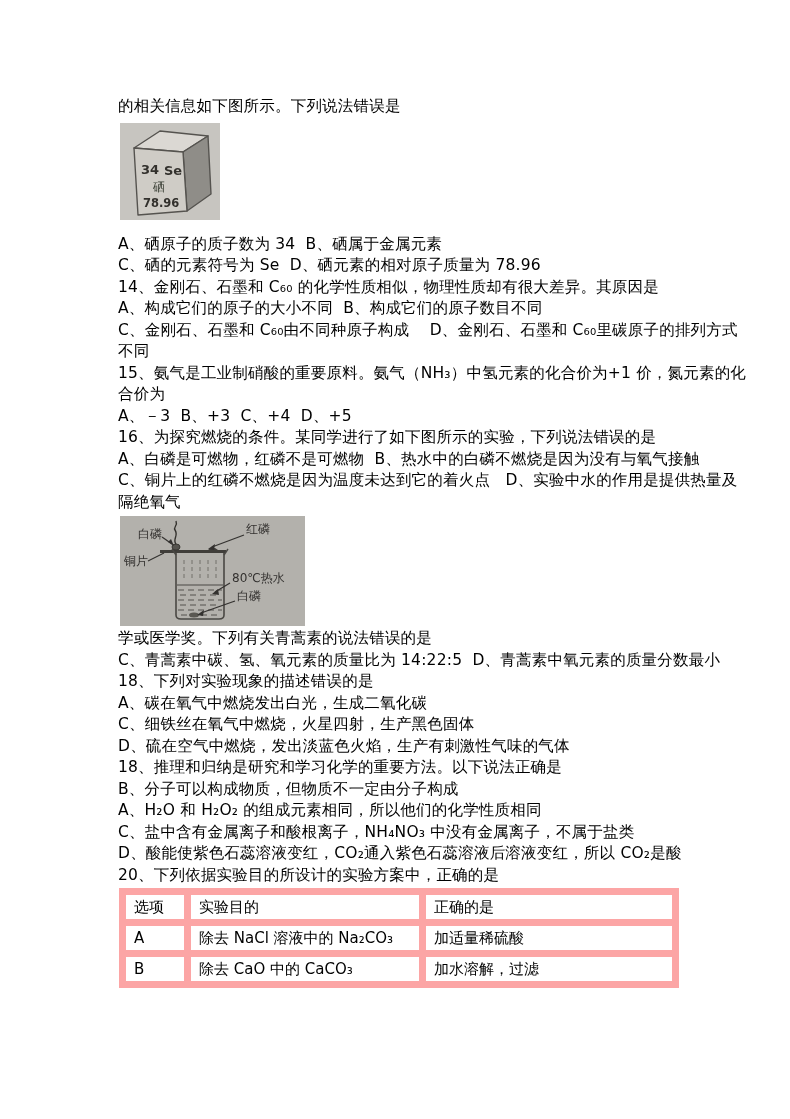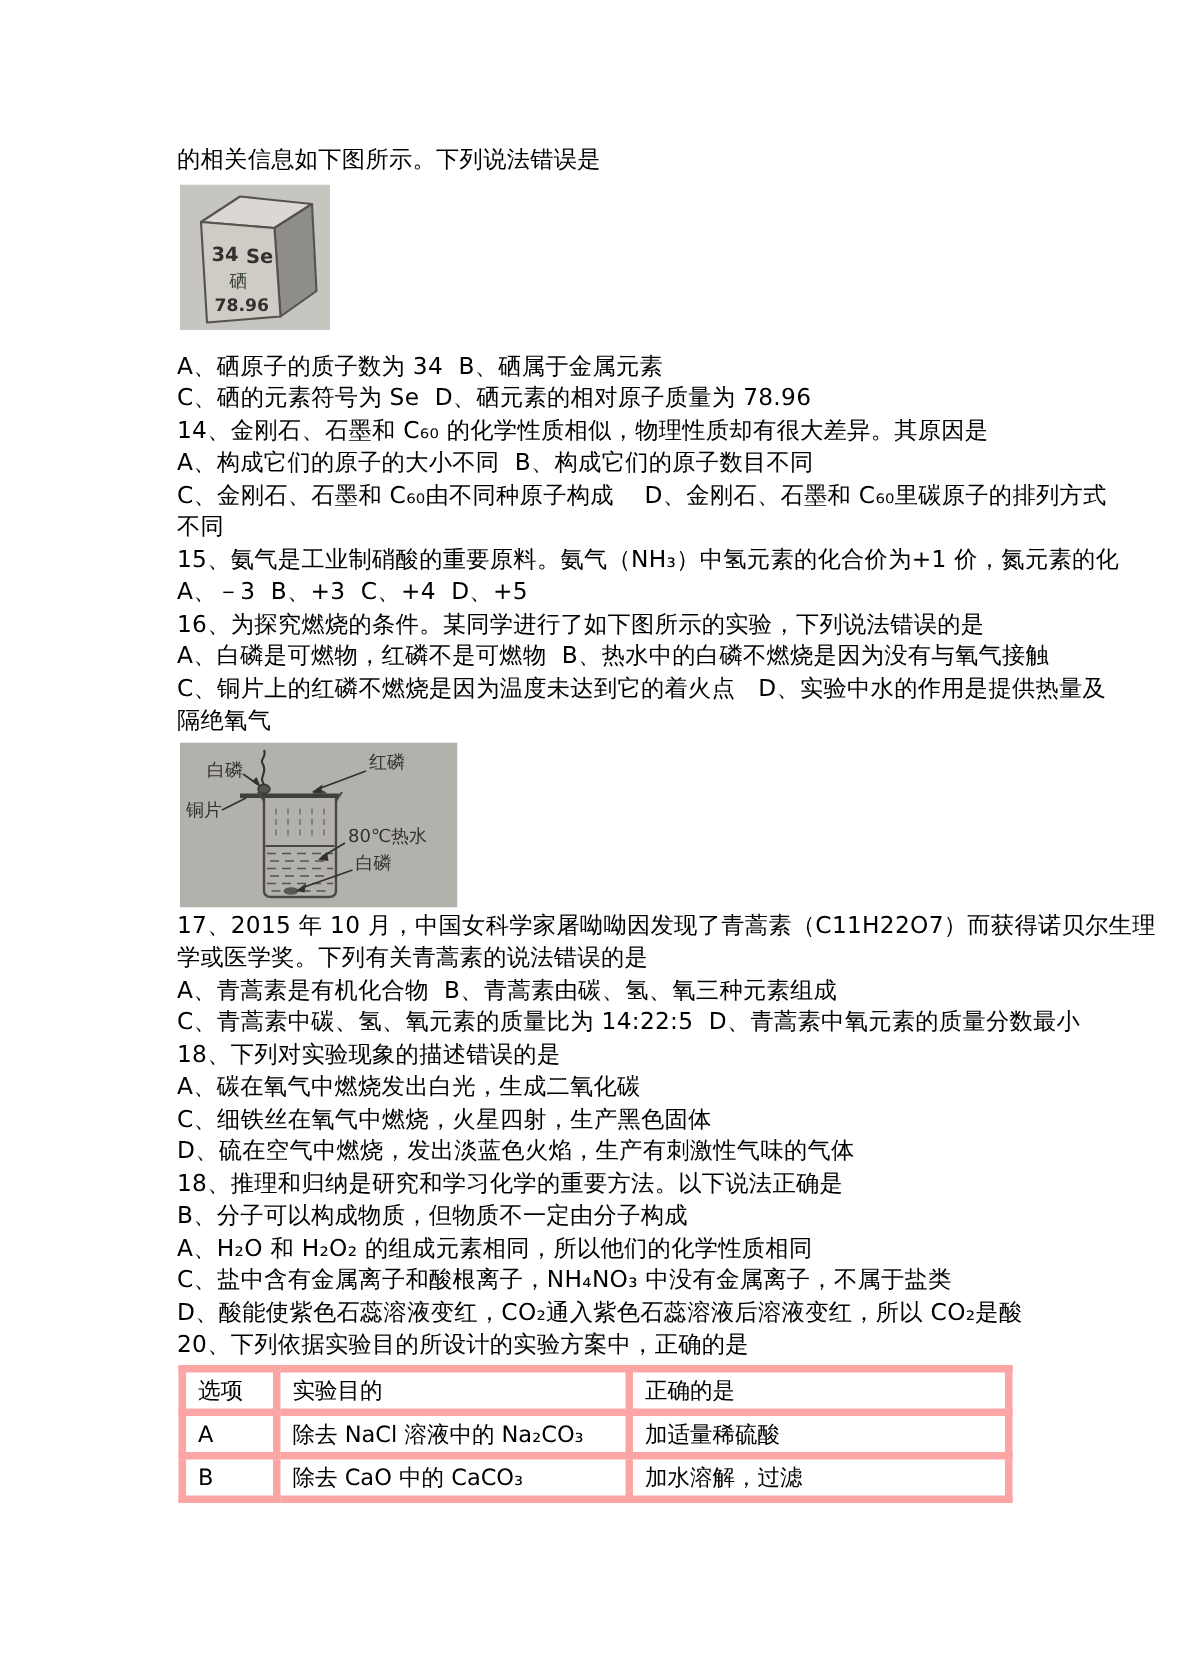--- a/index.html
+++ b/index.html
@@ -21,21 +21,21 @@
     letter-spacing:0.2px;
   }
   .fig-selenium { display:block; margin:5px 0 14px 2px; }
   .fig-beaker   { display:block; margin:3px 0 2px 2px; }
   .exam-table {
     border-collapse:collapse;
     margin:2px 0 0 1px;
     table-layout:fixed;
   }
   .exam-table th, .exam-table td {
-    border:5px solid #fca5a5;
+    border:7px solid #fca5a5;
     font-size:15px;
     font-weight:normal;
     text-align:left;
     padding:0 20px 0 8px;
     height:24px;
     line-height:24px;
     white-space:pre;
     overflow:hidden;
   }
   .col-option  { width:60px; }
@@ -62,20 +62,21 @@
       <text x="23" y="84" font-size="11.5" font-weight="bold" fill="#33312d">78.96</text>
     </svg>
 
     <div class="line">A、硒原子的质子数为 34  B、硒属于金属元素</div>
     <div class="line">C、硒的元素符号为 Se  D、硒元素的相对原子质量为 78.96</div>
     <div class="line">14、金刚石、石墨和 C₆₀ 的化学性质相似，物理性质却有很大差异。其原因是</div>
     <div class="line">A、构成它们的原子的大小不同  B、构成它们的原子数目不同</div>
     <div class="line">C、金刚石、石墨和 C₆₀由不同种原子构成    D、金刚石、石墨和 C₆₀里碳原子的排列方式</div>
     <div class="line">不同</div>
     <div class="line">15、氨气是工业制硝酸的重要原料。氨气（NH₃）中氢元素的化合价为+1 价，氮元素的化</div>
+    <div class="line">合价为</div>
     <div class="line">A、－3  B、+3  C、+4  D、+5</div>
     <div class="line">16、为探究燃烧的条件。某同学进行了如下图所示的实验，下列说法错误的是</div>
     <div class="line">A、白磷是可燃物，红磷不是可燃物  B、热水中的白磷不燃烧是因为没有与氧气接触</div>
     <div class="line">C、铜片上的红磷不燃烧是因为温度未达到它的着火点   D、实验中水的作用是提供热量及</div>
     <div class="line">隔绝氧气</div>
 
     <svg class="fig-beaker" width="185" height="110" viewBox="0 0 185 110" xmlns="http://www.w3.org/2000/svg">
       <rect x="0" y="0" width="185" height="110" fill="#b3b1ac"></rect>
 
       <rect x="40" y="34" width="66" height="3" fill="#403e3a"></rect>
@@ -117,23 +118,21 @@
       <text x="4" y="49" font-size="12" fill="#33312f">铜片</text>
       <line x1="28" y1="45" x2="44" y2="37" stroke="#33312f" stroke-width="1.2"></line>
       <text x="112" y="66" font-size="12" fill="#33312f">80℃热水</text>
       <line x1="110" y1="67" x2="95" y2="76" stroke="#33312f" stroke-width="1.2"></line>
       <polygon points="92,78 98,73 99,79" fill="#33312f"></polygon>
       <text x="117" y="84" font-size="12" fill="#33312f">白磷</text>
       <line x1="115" y1="85" x2="81" y2="97" stroke="#33312f" stroke-width="1.2"></line>
       <polygon points="77,99 84,94 83,100" fill="#33312f"></polygon>
     </svg>
 
-    <div class="line">17、2015 年 10 月，中国女科学家屠呦呦因发现了青蒿素（C11H22O7）而获得诺贝尔生理</div>
     <div class="line">学或医学奖。下列有关青蒿素的说法错误的是</div>
-    <div class="line">A、青蒿素是有机化合物  B、青蒿素由碳、氢、氧三种元素组成</div>
     <div class="line">C、青蒿素中碳、氢、氧元素的质量比为 14:22:5  D、青蒿素中氧元素的质量分数最小</div>
     <div class="line">18、下列对实验现象的描述错误的是</div>
     <div class="line">A、碳在氧气中燃烧发出白光，生成二氧化碳</div>
     <div class="line">C、细铁丝在氧气中燃烧，火星四射，生产黑色固体</div>
     <div class="line">D、硫在空气中燃烧，发出淡蓝色火焰，生产有刺激性气味的气体</div>
     <div class="line">18、推理和归纳是研究和学习化学的重要方法。以下说法正确是</div>
     <div class="line">B、分子可以构成物质，但物质不一定由分子构成</div>
     <div class="line">A、H₂O 和 H₂O₂ 的组成元素相同，所以他们的化学性质相同</div>
     <div class="line">C、盐中含有金属离子和酸根离子，NH₄NO₃ 中没有金属离子，不属于盐类</div>
     <div class="line">D、酸能使紫色石蕊溶液变红，CO₂通入紫色石蕊溶液后溶液变红，所以 CO₂是酸</div>

